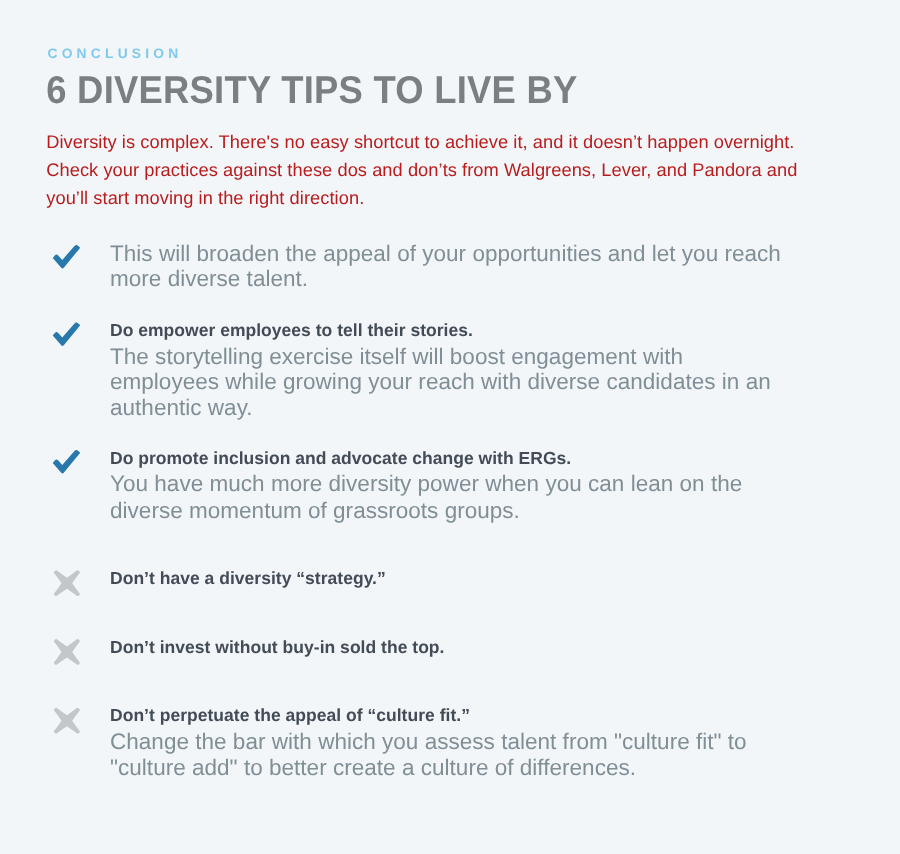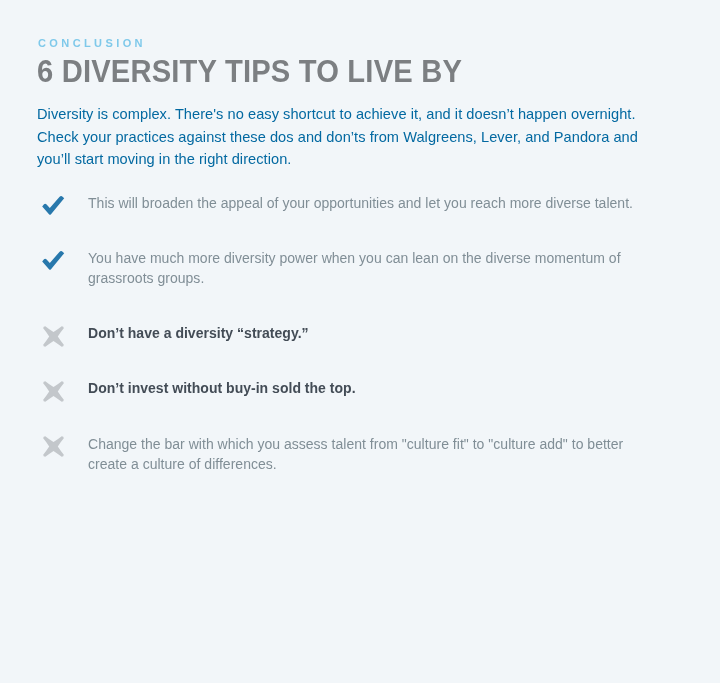--- a/index.html
+++ b/index.html
@@ -42,21 +42,21 @@
     line-height: 34px;
     margin: 0 0 14px 0;
     transform: scaleX(0.94);
     transform-origin: left center;
     white-space: nowrap;
   }
 
   .intro {
     font-size: 14.6px;
     line-height: 22.5px;
-    color: #0369a1;
+    color: #b91c1c;
     margin: 0;
     max-width: 620px;
     letter-spacing: 0.05px;
   }
 
   
   .tips-list {
     margin: 22px 0 0 0;
     padding: 0;
     list-style: none;
@@ -91,21 +91,21 @@
   .tip-heading {
     font-size: 14px;
     font-weight: bold;
     color: #434c56;
     line-height: 19px;
     margin: 0 0 1px 0;
     letter-spacing: 0.02px;
   }
 
   .tip-body {
-    font-size: 14px;
+    font-size: 18px;
     line-height: 20.5px;
     color: #808e96;
     margin: 0;
     max-width: 548px;
     letter-spacing: 0.02px;
   }
 </style>
 </head>
 <body>
 
@@ -121,27 +121,37 @@
 
     <li class="tip-item">
       <span class="tip-icon">
         <svg width="26" height="24" viewBox="0 0 26 24" aria-hidden="true">
           <path d="M2.2 12.4 L4.0 10.2 Q5.2 9.0 6.6 10.4 L9.8 13.9 L19.4 3.0 Q21.0 1.3 22.6 2.7 L24.2 4.2 L11.0 20.2 Q10.0 21.3 9.0 20.2 Z" fill="#2878ac"></path>
         </svg>
       </span>
       <p class="tip-body">This will broaden the appeal of your opportunities and let you reach more diverse talent.</p>
     </li>
 
+    <li class="tip-item">
+      <span class="tip-icon">
+        <svg width="26" height="24" viewBox="0 0 26 24" aria-hidden="true">
+          <path d="M2.2 12.4 L4.0 10.2 Q5.2 9.0 6.6 10.4 L9.8 13.9 L19.4 3.0 Q21.0 1.3 22.6 2.7 L24.2 4.2 L11.0 20.2 Q10.0 21.3 9.0 20.2 Z" fill="#2878ac"></path>
+        </svg>
+      </span>
+      <p class="tip-heading">Do empower employees to tell their stories.</p>
+      <p class="tip-body">The storytelling exercise itself will boost engagement with employees while growing your reach with diverse candidates in an authentic way.</p>
+    </li>
 
     <li class="tip-item">
       <span class="tip-icon">
         <svg width="26" height="24" viewBox="0 0 26 24" aria-hidden="true">
           <path d="M2.2 12.4 L4.0 10.2 Q5.2 9.0 6.6 10.4 L9.8 13.9 L19.4 3.0 Q21.0 1.3 22.6 2.7 L24.2 4.2 L11.0 20.2 Q10.0 21.3 9.0 20.2 Z" fill="#2878ac"></path>
         </svg>
       </span>
+      <p class="tip-heading">Do promote inclusion and advocate change with ERGs.</p>
       <p class="tip-body">You have much more diversity power when you can lean on the diverse momentum of grassroots groups.</p>
     </li>
 
     <li class="tip-item group-start">
       <span class="tip-icon">
         <svg width="23" height="23" viewBox="0 0 23 23" aria-hidden="true">
           <path d="M3.3 1.2 Q1.2 1.2 1.2 3.3 Q4.0 6.6 7.2 11.5 Q4.0 16.4 1.2 19.7 Q1.2 21.8 3.3 21.8 Q6.8 19.0 11.5 15.9 Q16.2 19.0 19.7 21.8 Q21.8 21.8 21.8 19.7 Q19.0 16.4 15.8 11.5 Q19.0 6.6 21.8 3.3 Q21.8 1.2 19.7 1.2 Q16.2 4.0 11.5 7.1 Q6.8 4.0 3.3 1.2 Z" fill="#c3c7cb"></path>
         </svg>
       </span>
       <p class="tip-heading">Don’t have a diversity “strategy.”</p>
@@ -155,17 +165,18 @@
       </span>
       <p class="tip-heading">Don’t invest without buy-in sold the top.</p>
     </li>
 
     <li class="tip-item">
       <span class="tip-icon">
         <svg width="23" height="23" viewBox="0 0 23 23" aria-hidden="true">
           <path d="M3.3 1.2 Q1.2 1.2 1.2 3.3 Q4.0 6.6 7.2 11.5 Q4.0 16.4 1.2 19.7 Q1.2 21.8 3.3 21.8 Q6.8 19.0 11.5 15.9 Q16.2 19.0 19.7 21.8 Q21.8 21.8 21.8 19.7 Q19.0 16.4 15.8 11.5 Q19.0 6.6 21.8 3.3 Q21.8 1.2 19.7 1.2 Q16.2 4.0 11.5 7.1 Q6.8 4.0 3.3 1.2 Z" fill="#c3c7cb"></path>
         </svg>
       </span>
+      <p class="tip-heading">Don’t perpetuate the appeal of “culture fit.”</p>
       <p class="tip-body">Change the bar with which you assess talent from "culture fit" to "culture add" to better create a culture of differences.</p>
     </li>
 
   </ul>
 </div>
 
 </body></html>

